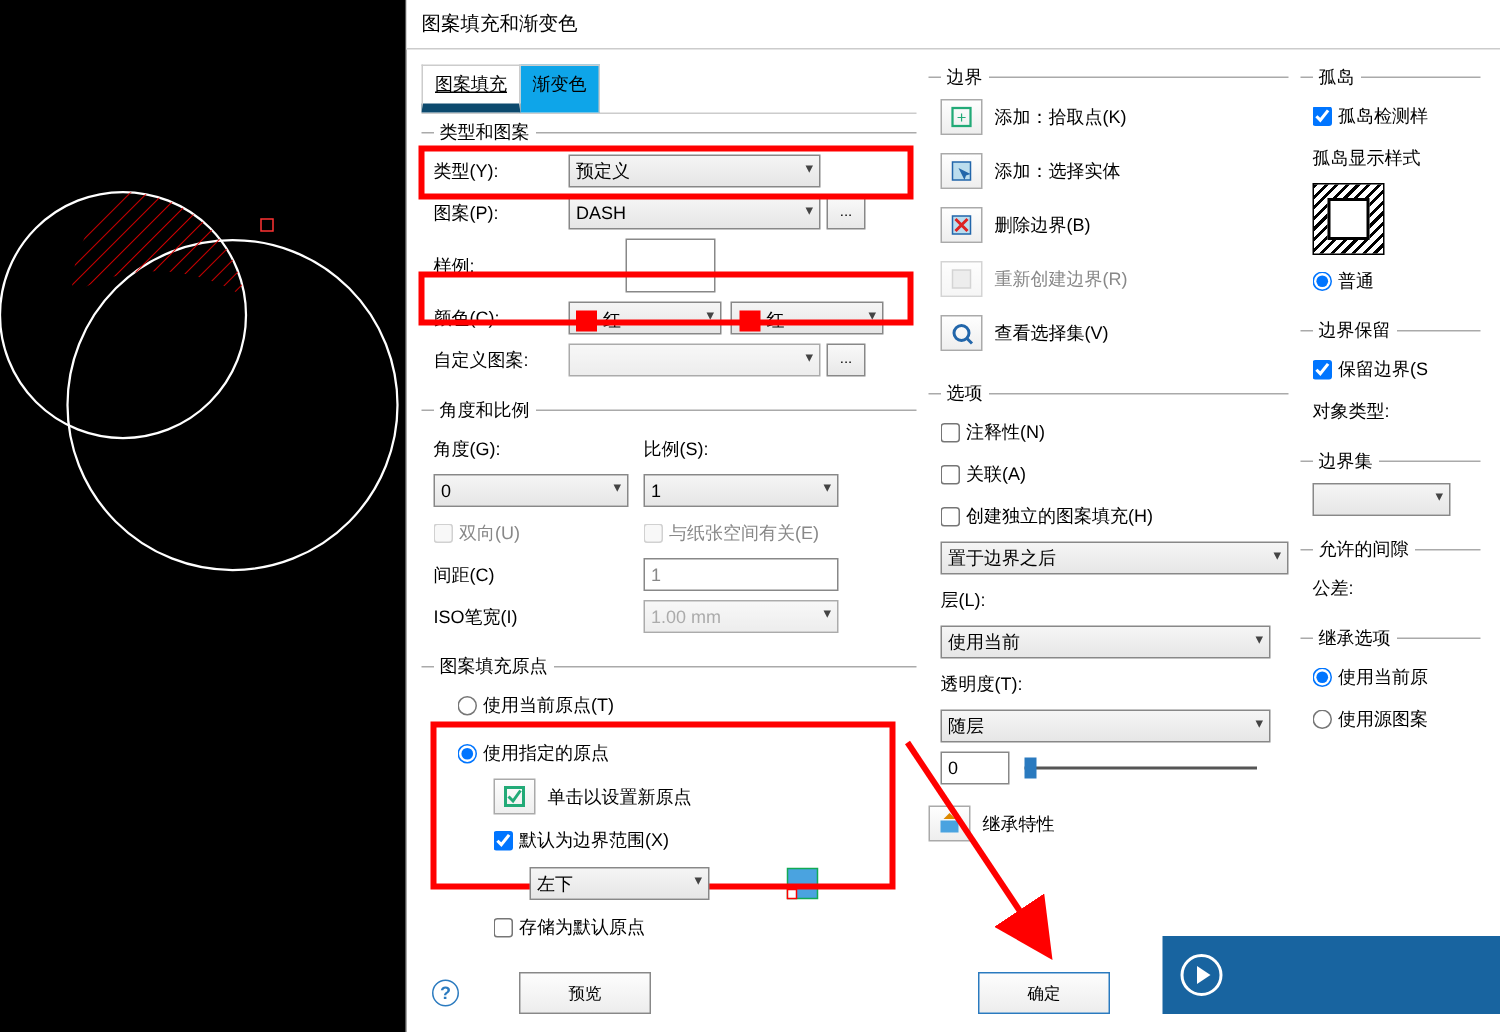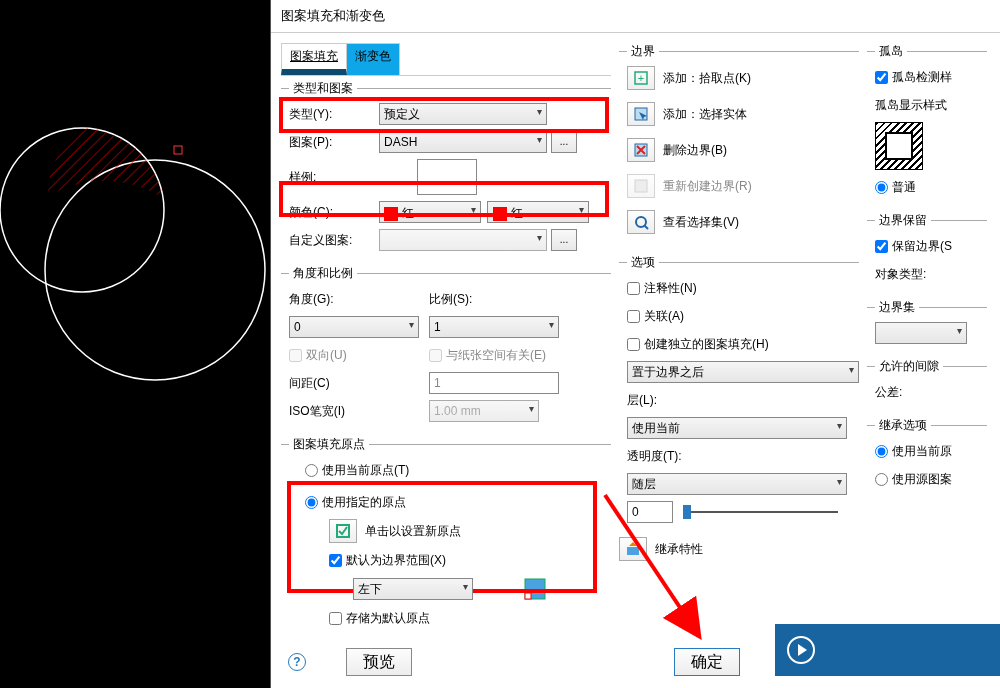--- a/index.html
+++ b/index.html
@@ -25,21 +25,21 @@
   .btn-sm { width: 26px; height: 22px; border: 1px solid #888; background: linear-gradient(#f9f9f9,#e8e8e8); text-align: center; line-height: 20px; font-size: 10px; cursor: pointer; }
   .swatch { width: 60px; height: 36px; border: 1px solid #888; background: #fff; }
   .color-sq { width: 14px; height: 14px; background: #f00; margin-right: 4px; display: inline-block; }
   .redbox { position: absolute; border: 4px solid #f00; pointer-events: none; }
   .iconbtn { width: 28px; height: 24px; border: 1px solid #aaa; background: linear-gradient(#fefefe,#eee); display: flex; align-items: center; justify-content: center; margin-right: 8px; cursor: pointer; }
   .boundary-row { display: flex; align-items: center; margin-bottom: 12px; }
   input[type=checkbox], input[type=radio] { margin: 0 4px 0 0; vertical-align: middle; }
   .disabled { color: #888; }
   .footer { position: absolute; left: 270px; bottom: 12px; right: 0; display: flex; align-items: center; padding-left: 18px; }
   .footer .help { width: 18px; height: 18px; border-radius: 50%; border: 1px solid #2a7abf; color: #2a7abf; text-align: center; line-height: 16px; font-weight: bold; margin-right: 40px; }
-  .footer button { height: 28px; padding: 0 16px; border: 1px solid #888; background: linear-gradient(#fdfdfd,#ededed); font-size: 16px; cursor: pointer; font-family: Liberation Serif, serif; }
+  .footer button { height: 28px; padding: 0 32px; border: 1px solid #888; background: linear-gradient(#fdfdfd,#ededed); font-size: 11px; cursor: pointer; font-family: Liberation Serif, serif; }
   .arrow { position: absolute; pointer-events: none; }
   .watermark { position: absolute; right: 0; bottom: 12px; width: 225px; height: 52px; background: #1864a0; color: #fff; display: flex; align-items: center; padding-left: 12px; }
   .watermark .play { width: 28px; height: 28px; border: 2px solid #fff; border-radius: 50%; display: flex; align-items: center; justify-content: center; margin-right: 8px; }
   .watermark .play::after { content: ""; display: block; width: 0; height: 0; border-left: 9px solid #fff; border-top: 6px solid transparent; border-bottom: 6px solid transparent; margin-left: 2px; }
   .watermark .txt-c { display: flex; flex-direction: column; line-height: 1.2; }
   .watermark .big { font-size: 18px; font-weight: bold; }
   .watermark .sm { font-size: 10px; letter-spacing: 1px; }
   .island-prev { width: 48px; height: 48px; border: 1px solid #000; background: repeating-linear-gradient(135deg,#000,#000 2px,#fff 2px,#fff 5px); display: flex; align-items: center; justify-content: center; }
   .island-prev::after { content: ""; width: 24px; height: 24px; background: #fff; border: 2px solid #000; transform: rotate(0deg); }
   .slider { width: 155px; display: flex; align-items: center; }
@@ -131,21 +131,21 @@
         <div class="row">
           <label class="disabled" style="width:140px"><input type="checkbox" disabled="" style=""><span>双向(U)</span></label>
           <label class="disabled"><input type="checkbox" disabled="" style=""><span>与纸张空间有关(E)</span></label>
         </div>
         <div class="row">
           <span style="width:140px">间距(C)</span>
           <input class="inp disabled" style="width: 130px;" disabled="" value="1">
         </div>
         <div class="row">
           <span style="width:140px">ISO笔宽(I)</span>
-          <span class="sel-wrap"><select class="sel disabled" style="width:110px" disabled=""><option>1.00 mm</option></select></span>
+          <span class="sel-wrap"><select class="sel disabled" style="width:130px" disabled=""><option>1.00 mm</option></select></span>
         </div>
       </fieldset>
 
       <fieldset class="group" style="position:relative">
         <legend>图案填充原点</legend>
         <div class="row" style="margin-left:16px">
             <label><input type="radio" name="orig" style=""><span>使用当前原点(T)</span></label>
           </div>
 
         <div class="redbox" style="left:6px; top:28px; width:310px; height:112px;"></div>

